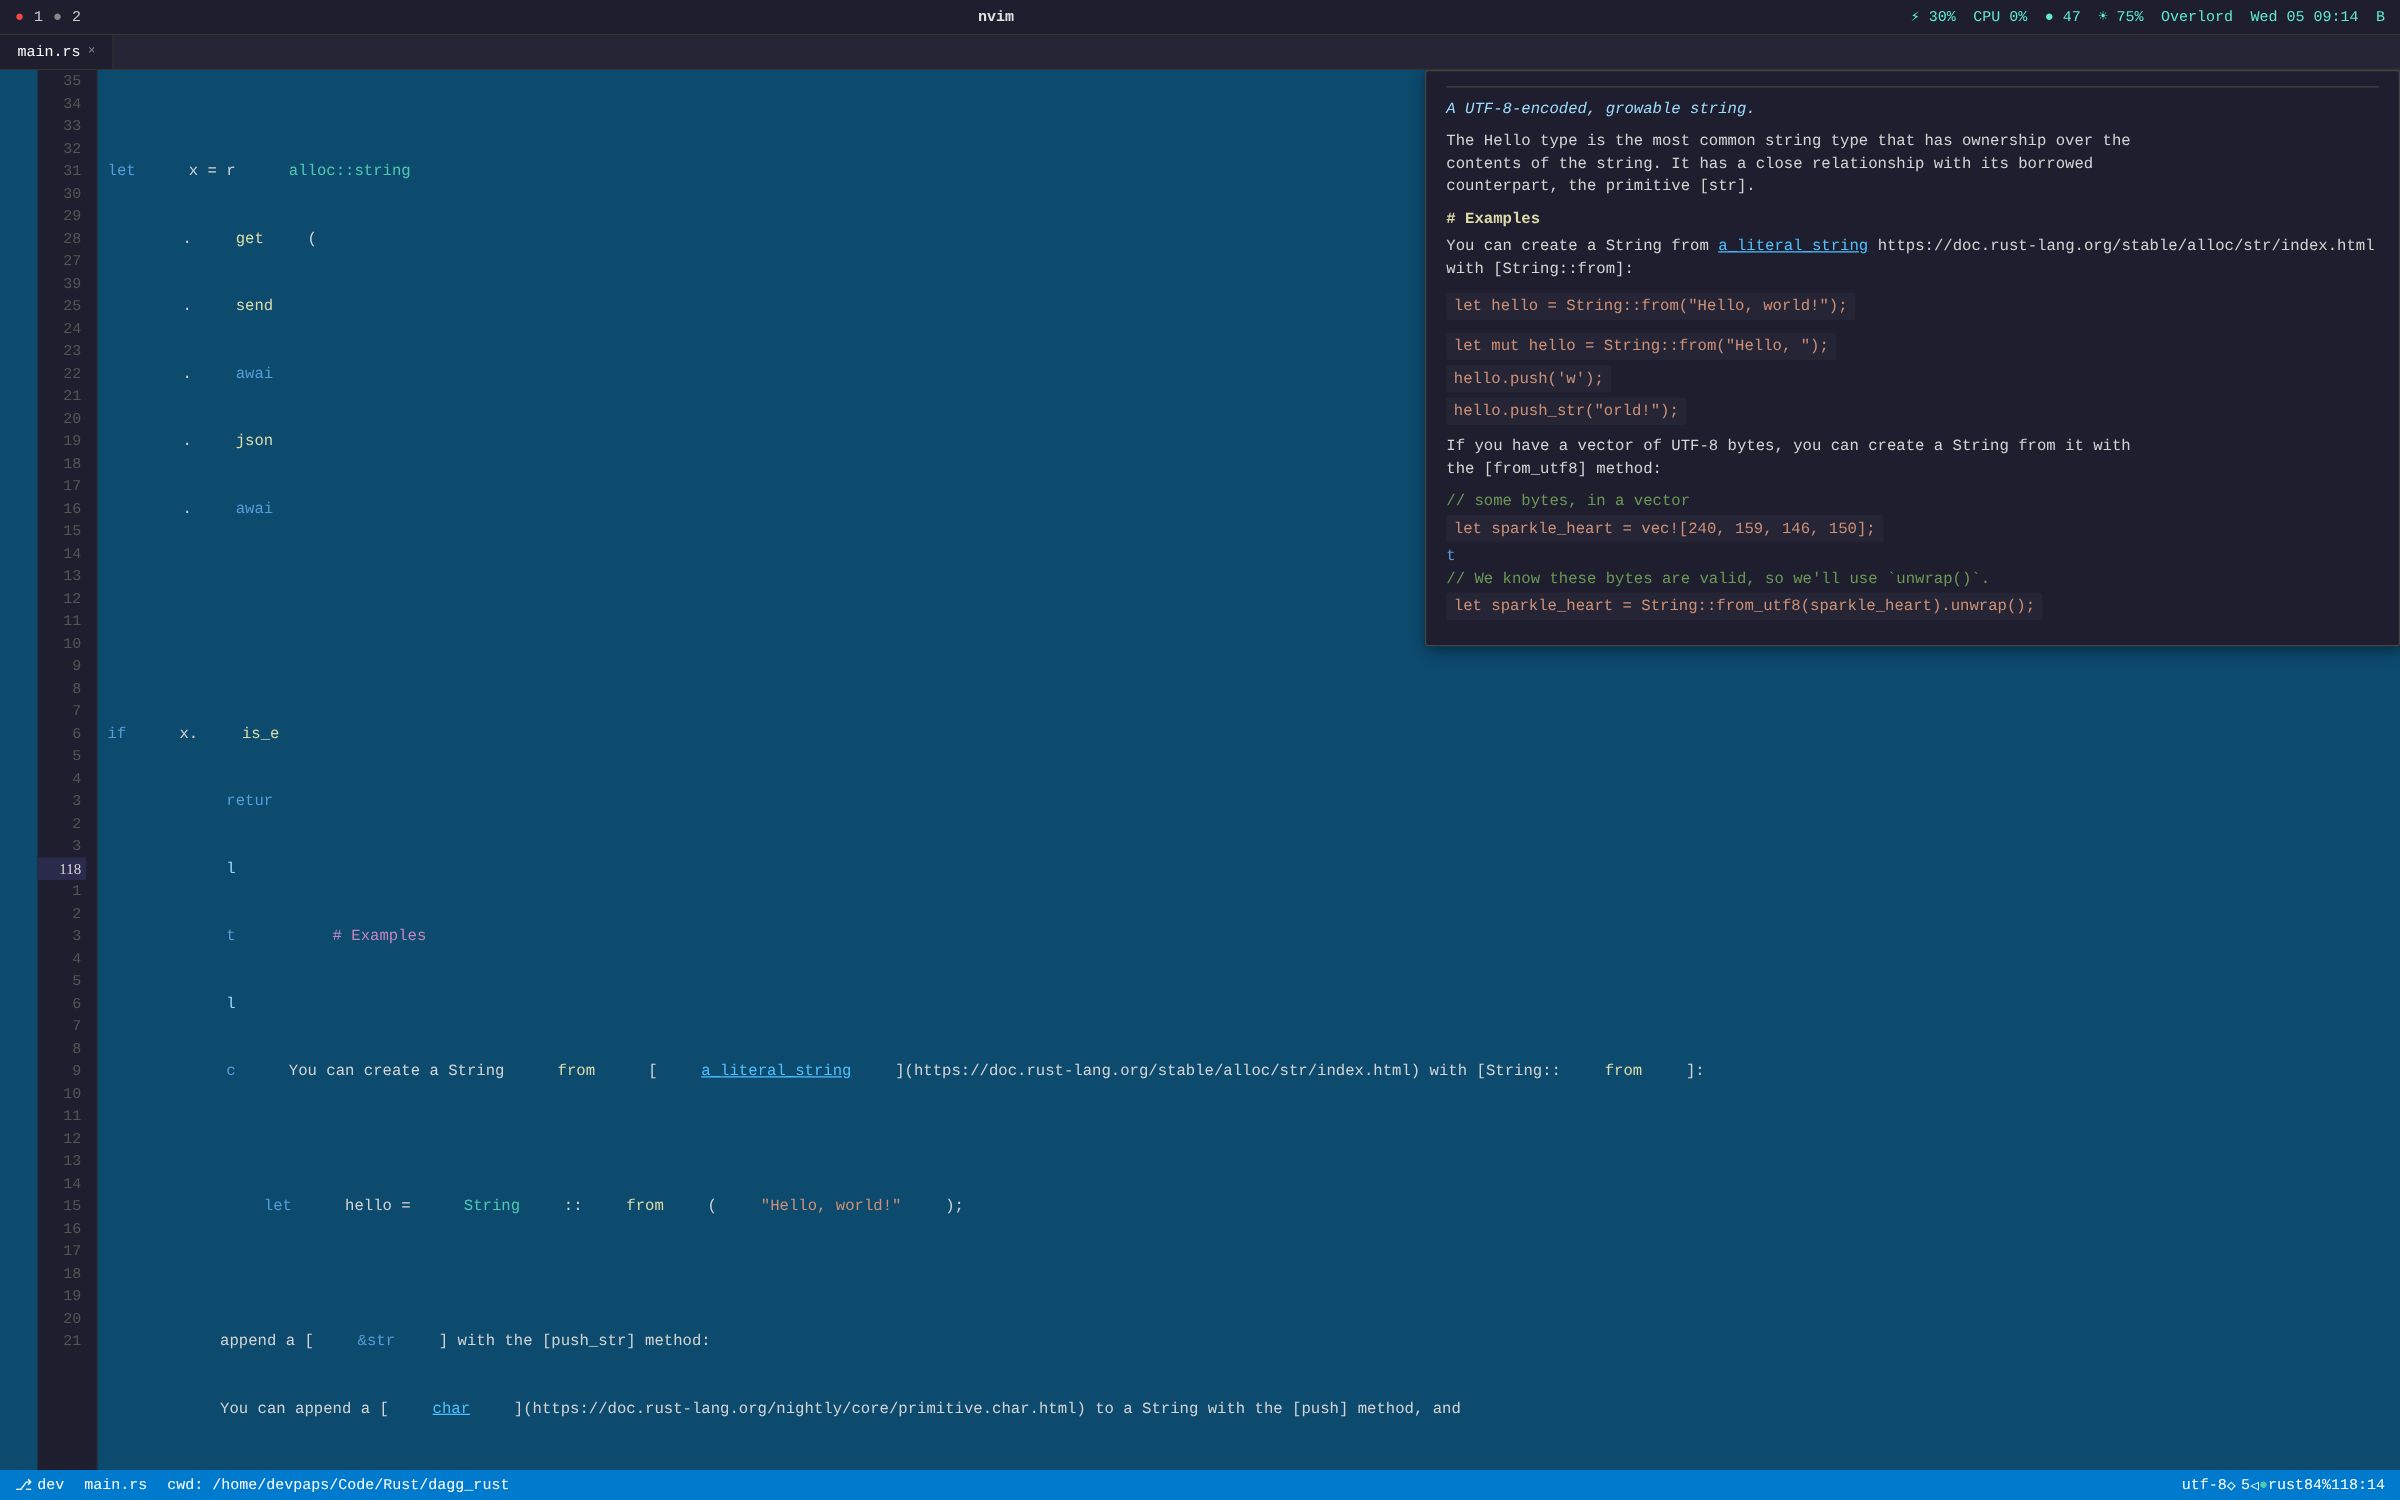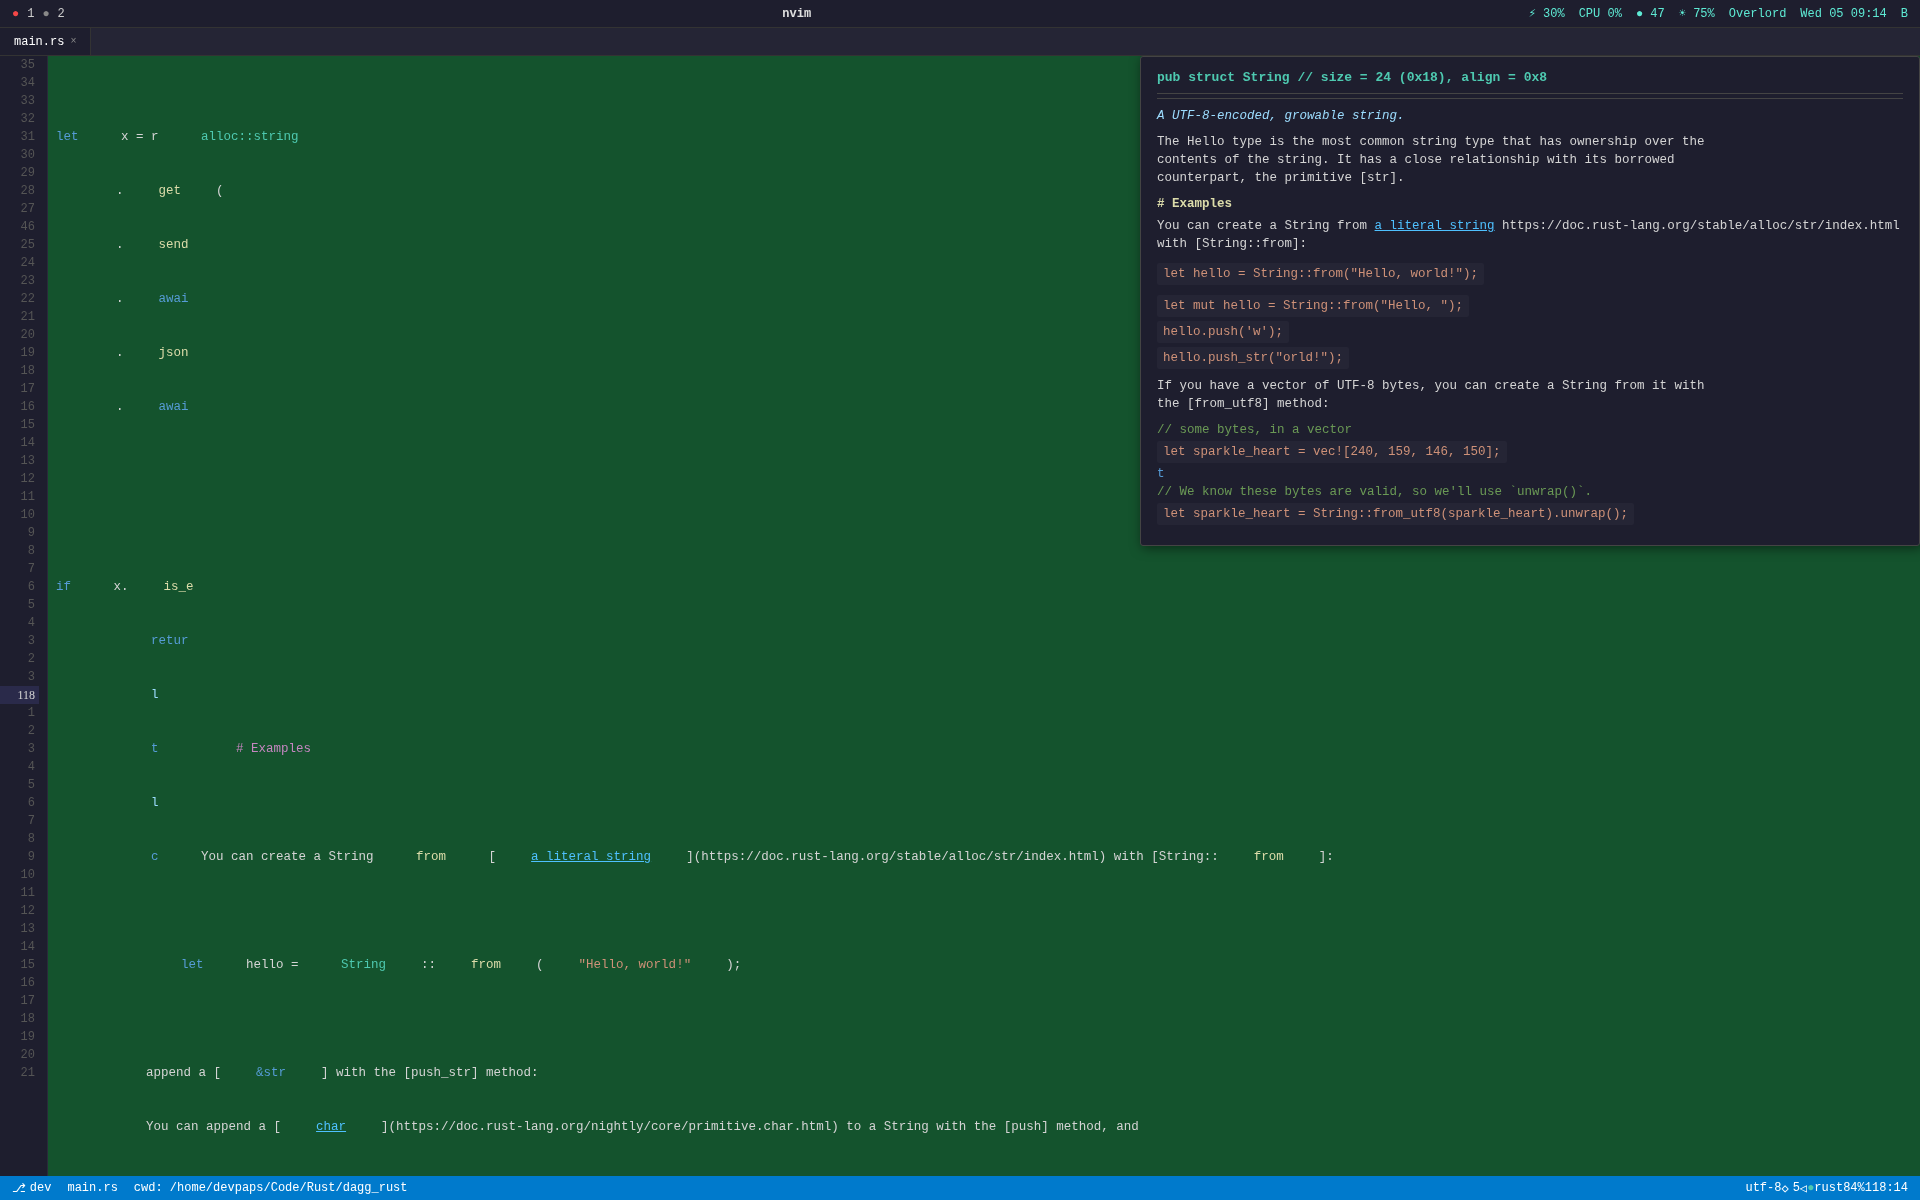--- a/index.html
+++ b/index.html
@@ -53,21 +53,22 @@
     .tab-close {
       font-size: 10px;
       color: #888;
       cursor: pointer;
     }
 
     
     #editor-container {
       display: flex;
       height: calc(100% - 56px - 24px);
-      background: #14532d;
+      background: #0c4a6e;
+      padding-left: 30px;
     }
 
     
     #gutter {
       width: 48px;
       background: #1e1e2e;
       color: #555;
       font-size: 12px;
       line-height: 18px;
       text-align: right;
@@ -231,21 +232,21 @@
 
     <div class="line-num">35</div>
     <div class="line-num">34</div>
     <div class="line-num">33</div>
     <div class="line-num">32</div>
     <div class="line-num">31</div>
     <div class="line-num">30</div>
     <div class="line-num">29</div>
     <div class="line-num">28</div>
     <div class="line-num">27</div>
-    <div class="line-num">46</div>
+    <div class="line-num">39</div>
     <div class="line-num">25</div>
     <div class="line-num">24</div>
     <div class="line-num">23</div>
     <div class="line-num">22</div>
     <div class="line-num">21</div>
     <div class="line-num">20</div>
     <div class="line-num">19</div>
     <div class="line-num">18</div>
     <div class="line-num">17</div>
     <div class="line-num">16</div>
@@ -385,21 +386,20 @@
         
         
         
         
         
 
       </div>
     </div>
 
     <div id="hover-doc">
-      <div class="doc-title">pub struct String // size = 24 (0x18), align = 0x8</div>
       <div style="border-bottom:1px solid #444;margin-bottom:8px;"></div>
       <div class="doc-comment">A UTF-8-encoded, growable string.</div>
       <div class="doc-body">
         <span>The Hello type is the most common string type that has ownership over the</span><br>
         <span>contents of the string. It has a close relationship with its borrowed</span><br>
         <span>counterpart, the primitive [str].</span>
       </div>
       <div class="doc-section-heading"># Examples</div>
       <div class="doc-body">
         <span>You can create a String from</span>

